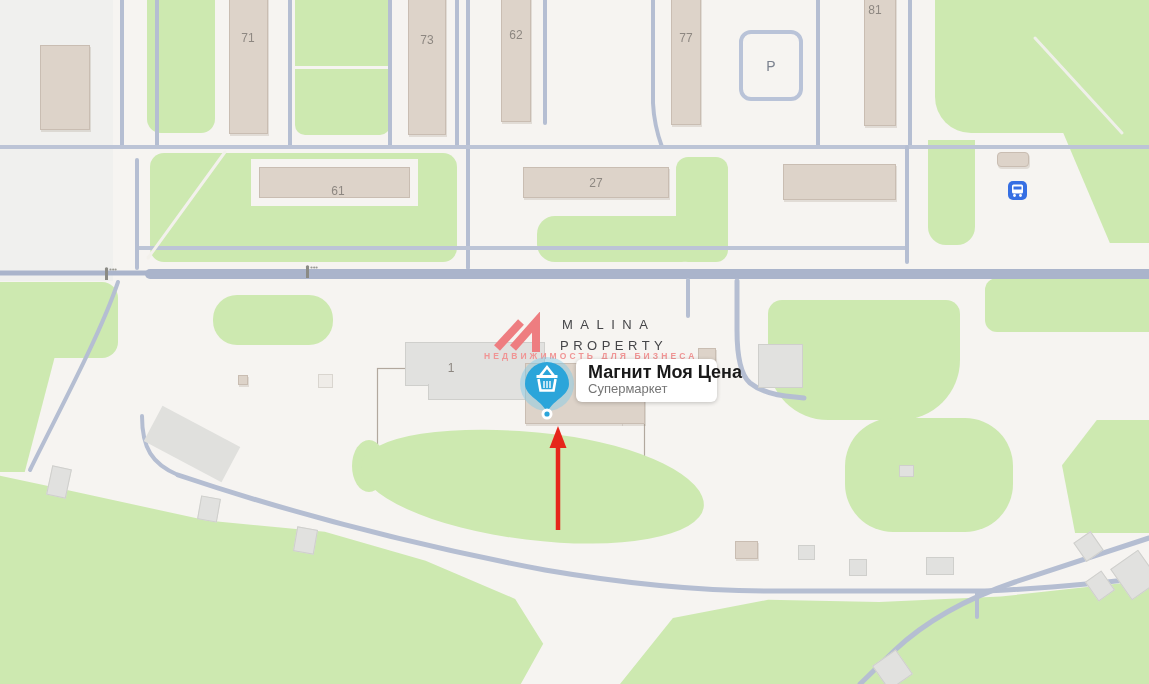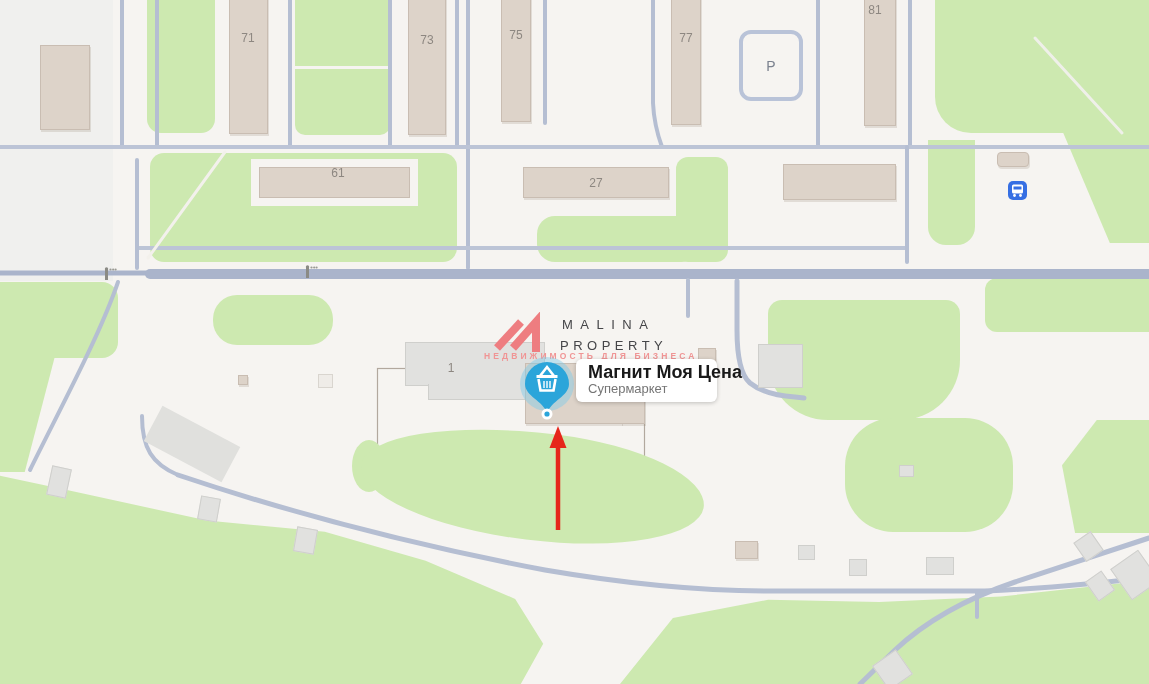--- a/index.html
+++ b/index.html
@@ -117,24 +117,24 @@
   <div class="gb" style="left:849px;top:559px;width:18px;height:17px;"></div>
   <div class="gb" style="left:926px;top:557px;width:28px;height:18px;"></div>
   <div class="gb" style="left:899px;top:465px;width:15px;height:12px;"></div>
   <div class="gb" style="left:1078px;top:535px;width:21px;height:23px;transform:rotate(-35deg);"></div>
   <div class="gb" style="left:1090px;top:574px;width:20px;height:24px;transform:rotate(-35deg);"></div>
   <div class="gb" style="left:1118px;top:556px;width:34px;height:38px;transform:rotate(-35deg);"></div>
   <div class="gb" style="left:878px;top:655px;width:29px;height:30px;transform:rotate(-35deg);"></div>
 
   <span class="lbl" style="left:248px;top:38px;">71</span>
   <span class="lbl" style="left:427px;top:40px;">73</span>
-  <span class="lbl" style="left:516px;top:35px;">75</span>
+  <span class="lbl" style="left:516px;top:35px;">62</span>
   <span class="lbl" style="left:686px;top:38px;">77</span>
   <span class="lbl" style="left:875px;top:10px;">81</span>
-  <span class="lbl" style="left:338px;top:173px;">61</span>
+  <span class="lbl" style="left:338px;top:191px;">61</span>
   <span class="lbl" style="left:596px;top:183px;">27</span>
   <span class="lbl" style="left:451px;top:368px;">1</span>
   <span class="lbl plbl" style="left:771px;top:66px;">P</span>
 
   <div class="gate" style="left:101px;top:266px;">
     <svg width="16" height="15">
         <rect x="4" y="3" width="3" height="11" fill="#8b8b85"></rect>
         <circle cx="5.5" cy="3" r="1.7" fill="#8b8b85"></circle>
         <circle cx="9.5" cy="3.5" r="1.1" fill="#9a9a94"></circle>
         <circle cx="12.2" cy="3.5" r="1.1" fill="#9a9a94"></circle>

